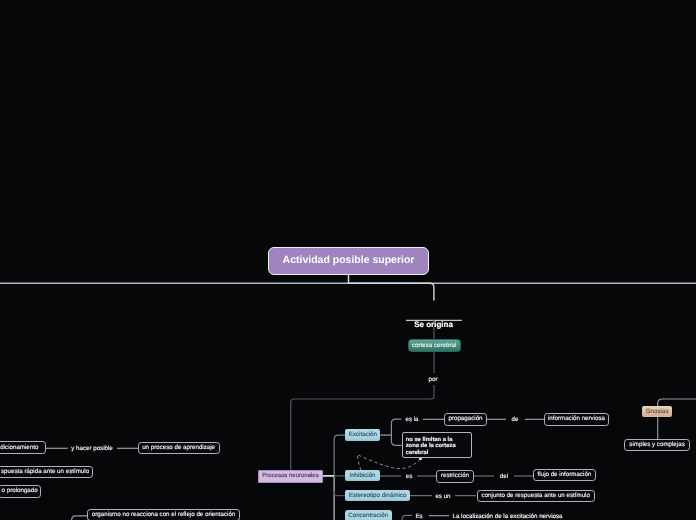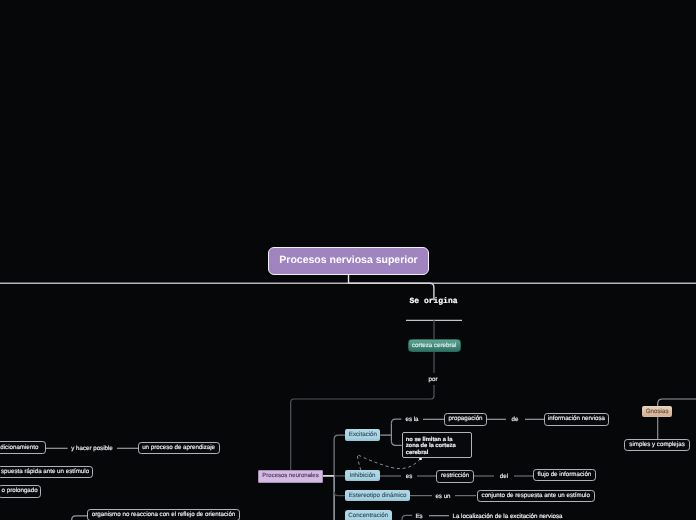--- a/index.html
+++ b/index.html
@@ -98,24 +98,24 @@
       <path d="M71.7 520 L71.7 519.8 Q71.7 515.8 75.7 515.8 L87.3 515.8" stroke="#9a9aa0" stroke-width="1.2"></path>
     </g>
 
     <path d="M360.9 470.2 C359.2 465 357.6 459.4 357.3 454.6
              C364 458 379 464.2 391 467.4
              C403 470.6 413 467.4 420.3 458.8" fill="none" stroke="#8a8a91" stroke-width="1" stroke-dasharray="3.1 2.7" stroke-linecap="butt"></path>
     <rect x="419.2" y="457.4" width="2.6" height="2.6" fill="#e8e8ec"></rect>
   </svg>
 
   <div class="node n-root">
-    <span>Procesos nerviosa superior</span>
-  </div>
-
-  <div class="lbl lbl-b" style="left:433.5px;top:301px;font-family:Liberation Mono, monospace;">Se origina</div>
+    <span>Actividad posible superior</span>
+  </div>
+
+  <div class="lbl lbl-b" style="left:433.5px;top:324px;">Se origina</div>
 
   <div class="node n-teal" style="left:407.6px;top:339px;width:53.2px;height:13px;">
     <span>corteza cerebral</span>
   </div>
 
   <div class="lbl" style="left:433px;top:379px;">por</div>
 
   <div class="node n-pink" style="left:258px;top:470px;width:65px;height:12.5px;">
     <span>Procesos neuronales</span>
   </div>

